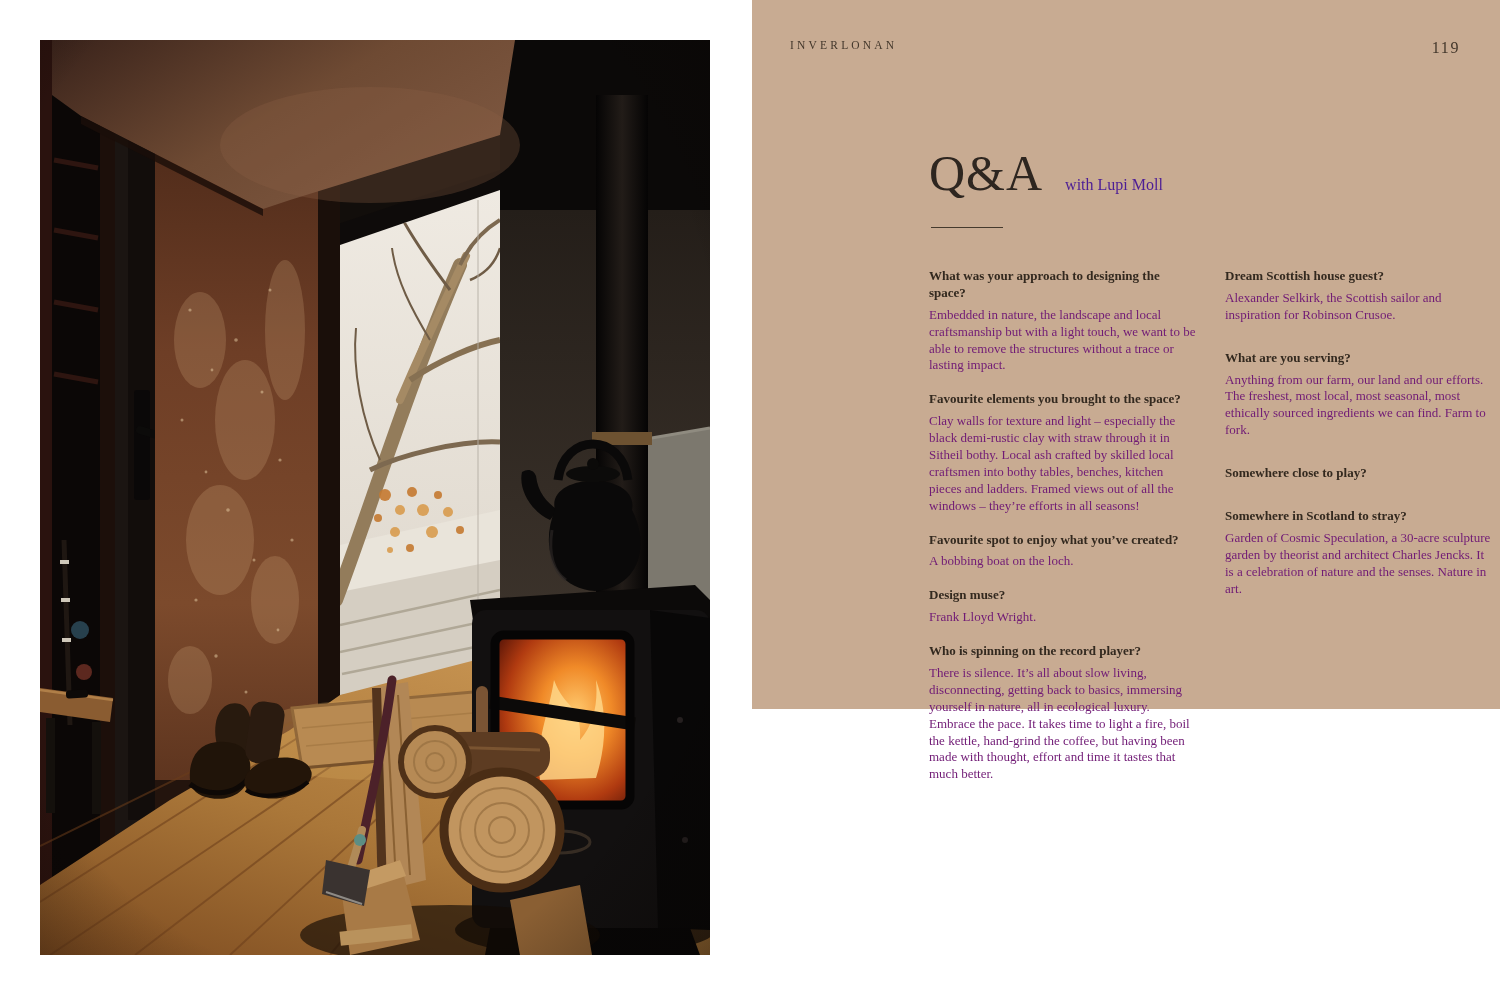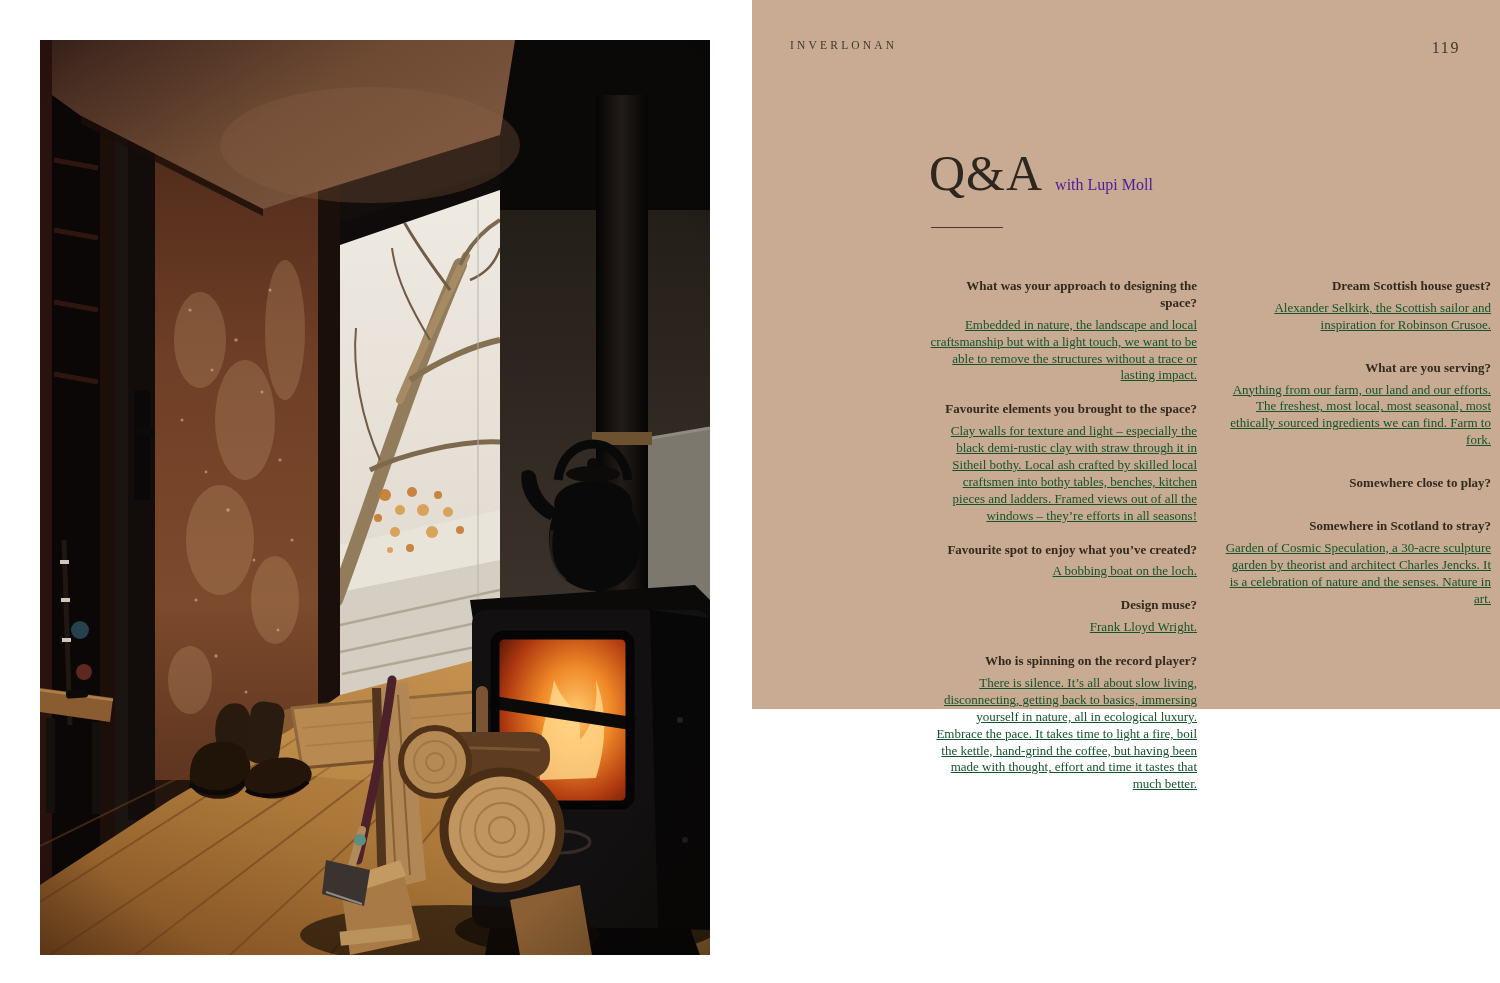--- a/index.html
+++ b/index.html
@@ -6,31 +6,31 @@
   .spread{position:relative;width:1500px;height:983px;background:#ffffff;overflow:hidden;
           font-family:"Liberation Serif","DejaVu Serif",serif;}
   
   .photo{position:absolute;left:40px;top:40px;width:670px;height:915px;margin:0;padding:0;}
   .photo svg{display:block;width:100%;height:100%;}
   
   .right-page{position:absolute;left:752px;top:0;width:748px;height:709px;background:#c8ab92;}
   .running-header{position:absolute;left:38px;top:39px;font-size:11.5px;letter-spacing:3.2px;
           color:#43372b;}
   .page-number{position:absolute;right:40px;top:39px;font-size:16px;letter-spacing:1.6px;color:#43372b;}
-  .title-block{position:absolute;left:177px;top:148px;display:flex;align-items:baseline;gap:12px;}
+  .title-block{position:absolute;left:177px;top:148px;display:flex;align-items:baseline;gap:22px;}
   .title-main{font-size:50px;font-weight:400;line-height:1;letter-spacing:1px;color:#2e2620;margin:0;}
   .title-sub{font-size:16px;color:#4c1d95;}
   .rule{position:absolute;left:179px;top:227px;width:72px;height:0;border-top:1.5px solid #453a2d;}
-  .col{position:absolute;top:278px;text-align:right;}
+  .col{position:absolute;top:268px;}
   .col-left{left:177px;width:268px;}
   .col-right{left:453px;width:266px;margin-left:20px;}
   .qa-item{margin:0 0 17px 0;}
   .col-right .qa-item{margin-bottom:26px;}
   .q{font-size:13px;line-height:1.3;font-weight:bold;color:#33291f;margin:0 0 5px 0;}
-  .a{font-size:13px;line-height:1.3;color:#14532d;margin:0;text-decoration:underline;}
+  .a{font-size:13px;line-height:1.3;color:#701a75;margin:0;}
 </style>
 </head>
 <body>
 
 <div class="spread">
 
   <figure class="photo" role="img" aria-label="Cabin interior with rust-toned clay walls and door, a tall window looking onto bare winter branches and a deck, and a black wood-burning stove with a kettle on top; boots, a doormat, split firewood and an axe rest on an oak plank floor.">
     <svg viewBox="0 0 670 915" preserveAspectRatio="none">
       <defs>
         <linearGradient id="ceil" x1="0" y1="0" x2="1" y2="0.6">

